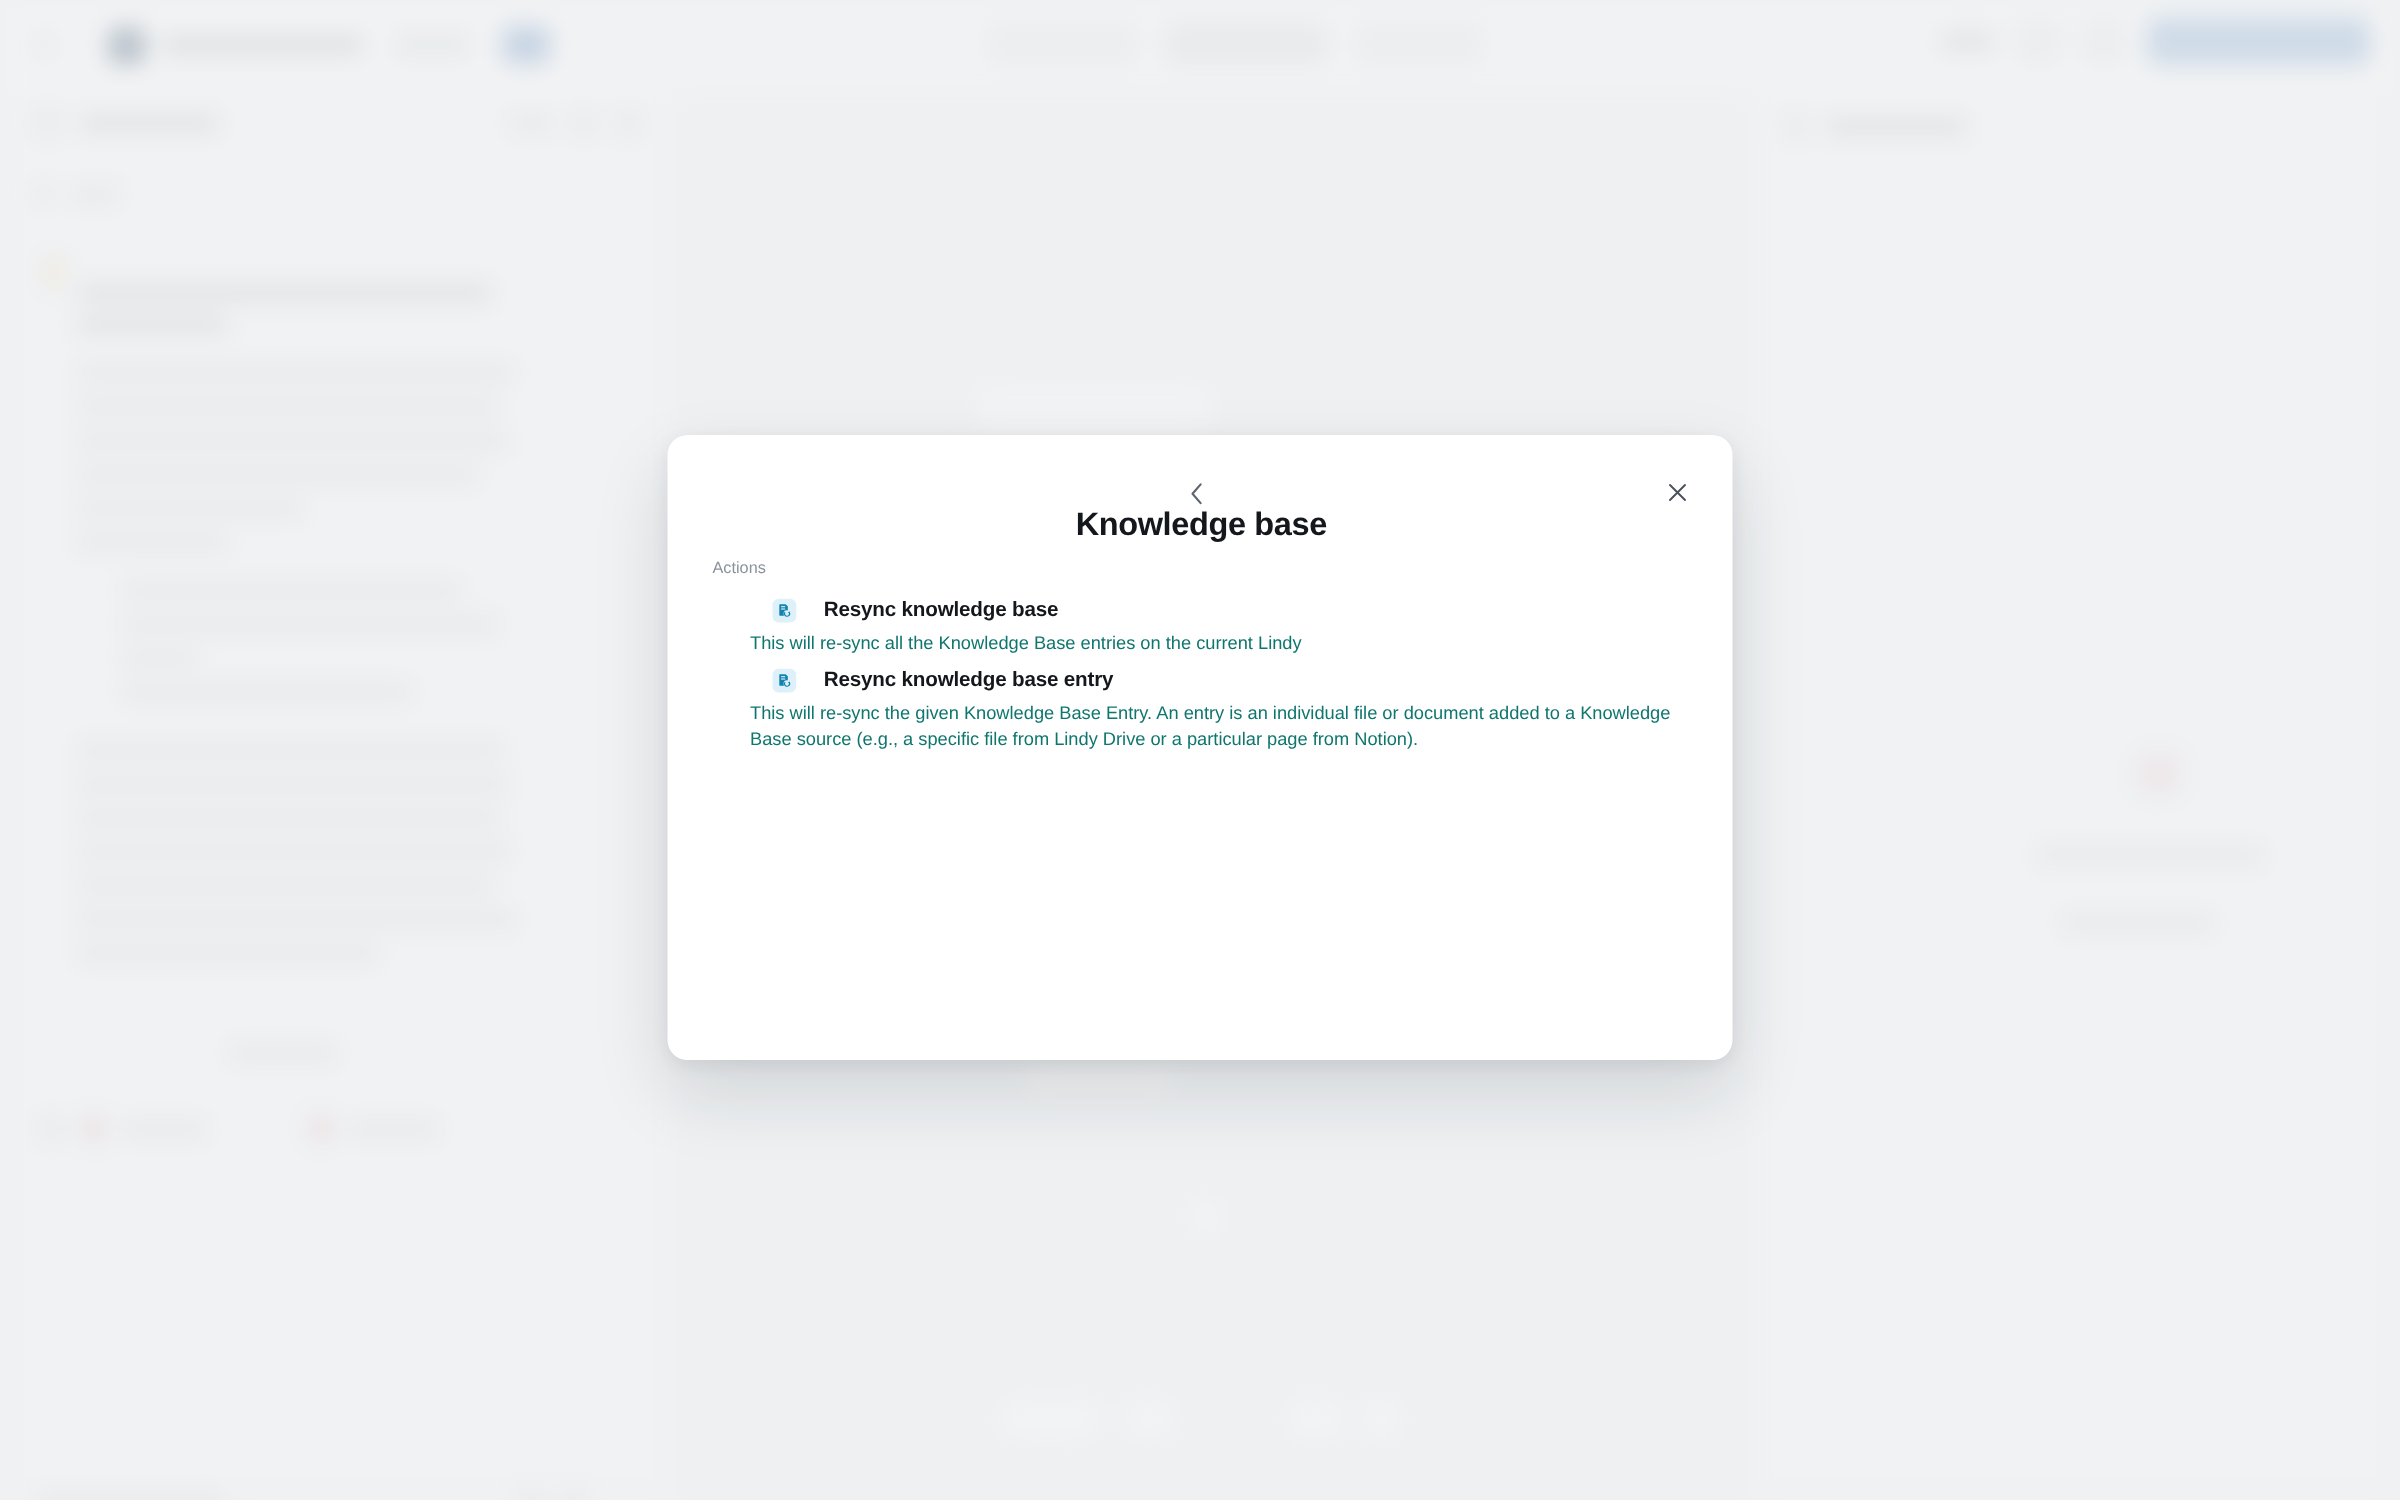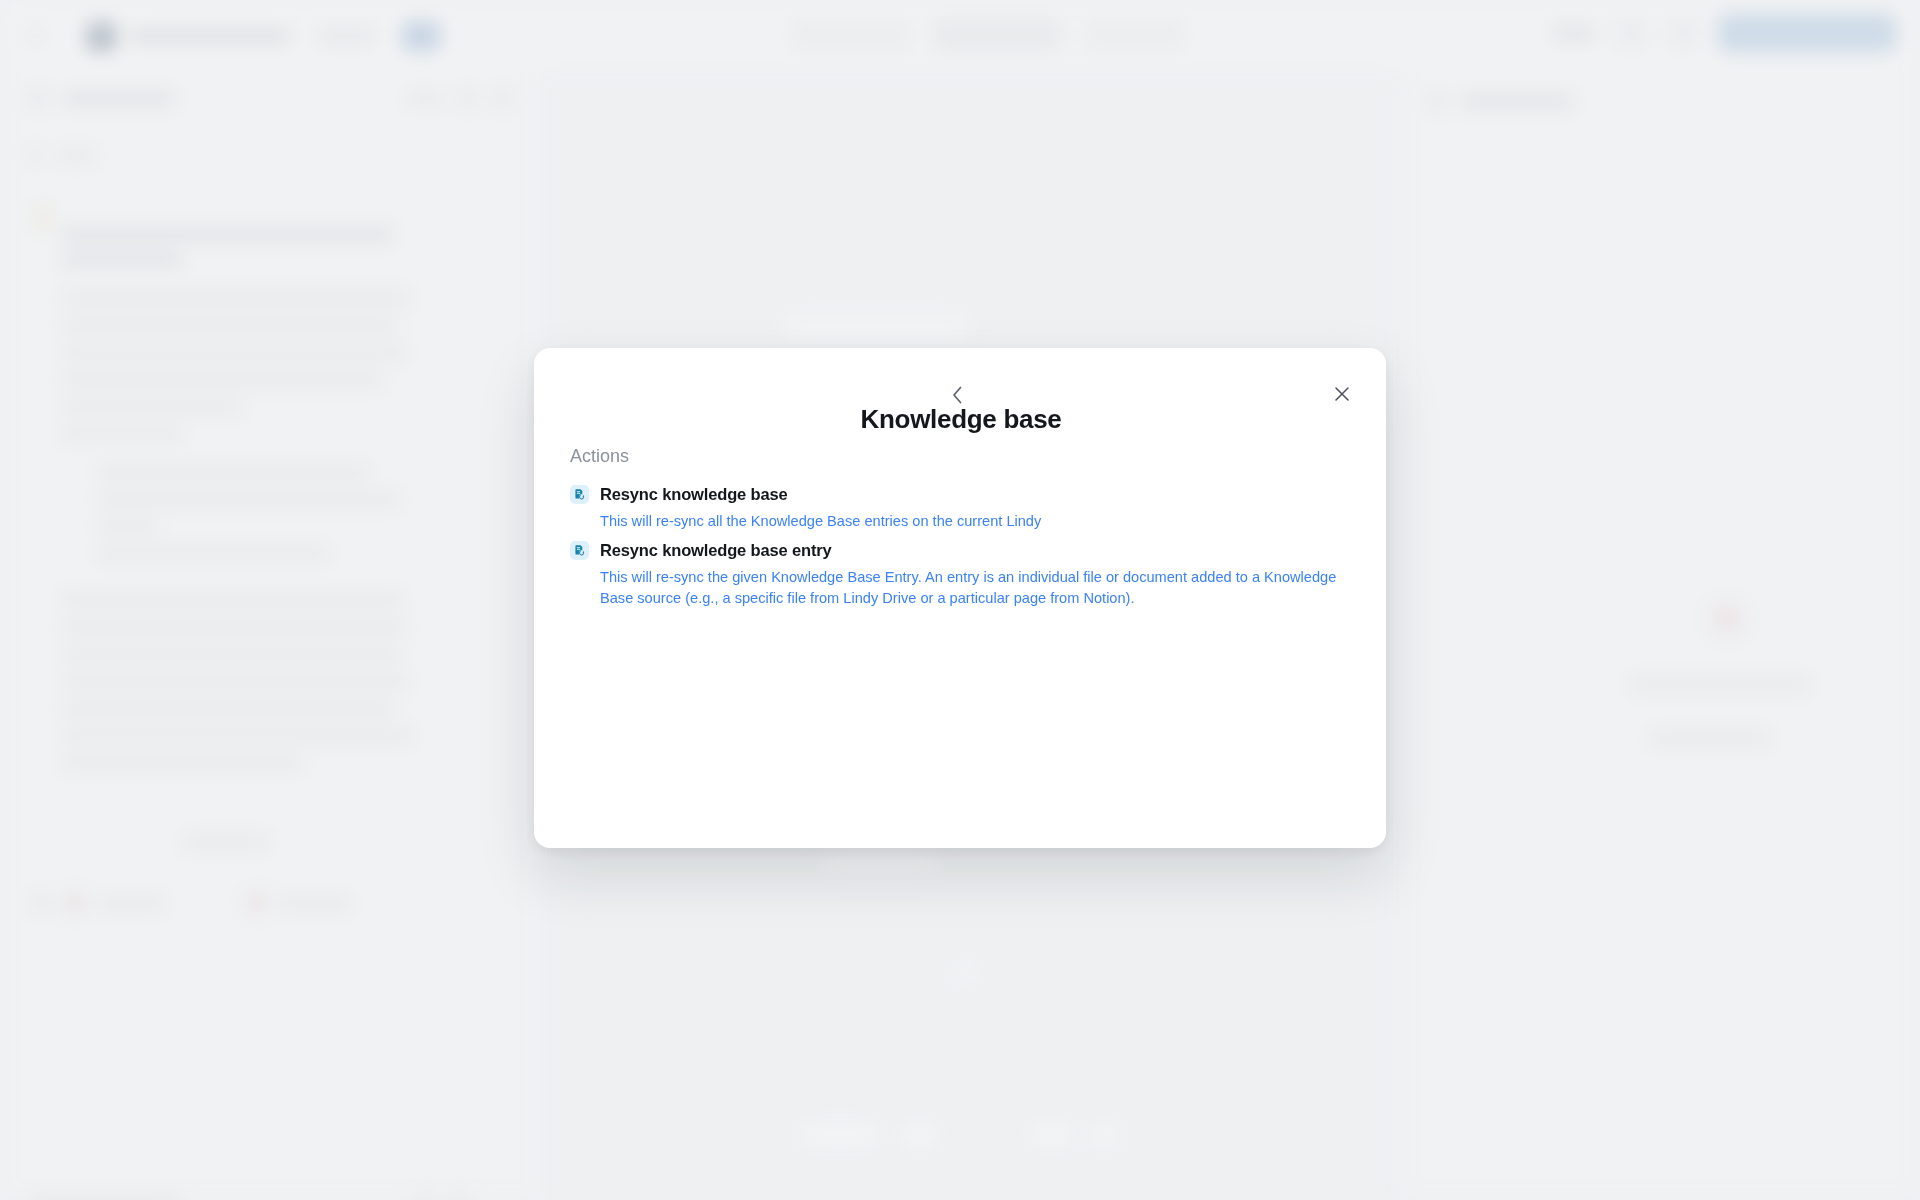--- a/index.html
+++ b/index.html
@@ -82,37 +82,37 @@
     letter-spacing: -0.3px; line-height: 1;
   }
   .close-btn {
     position: absolute; right: 30px; top: 32px;
     width: 28px; height: 28px; display: flex; align-items: center;
     justify-content: center; color: #4a5059; cursor: pointer;
     border-radius: 6px;
   }
   .section-label {
     padding: 22px 36px 0 36px;
-    font-size: 18px; color: #8b929c; font-weight: 400;
+    font-size: 13px; color: #8b929c; font-weight: 400;
   }
   .actions-list { padding: 10px 36px 0 36px; }
   .action-item { padding: 8px 0 0 0; cursor: pointer; }
-  .action-head { display: flex; align-items: center; gap: 11px; }
+  .action-head { display: flex; align-items: center; gap: 22px; margin-left: 48px; }
   .action-icon {
     width: 19px; height: 19px; flex: none; border-radius: 5px;
     background: #def1fa;
     display: flex; align-items: center; justify-content: center;
   }
   .action-icon svg { display: block; }
   .action-name {
     font-size: 16.5px; font-weight: 700; color: #14171c; letter-spacing: -0.15px;
   }
   .action-desc {
     margin: 7px 0 0 30px;
-    font-size: 14.6px; color: #3b82f6; line-height: 1.48;
+    font-size: 14.6px; color: #0f766e; line-height: 1.48;
     max-width: 760px;
   }
 </style>
 </head>
 <body>
 
 <div id="app-background">
 
   <div class="bg-topbar">
     <div class="bg-hamburger"></div>

